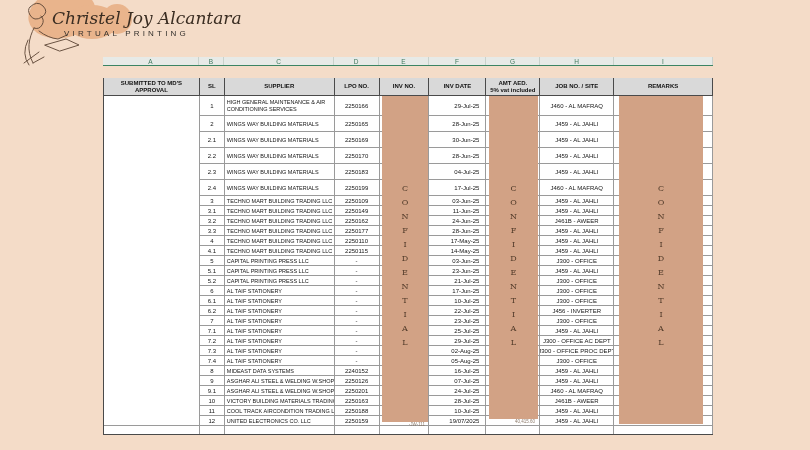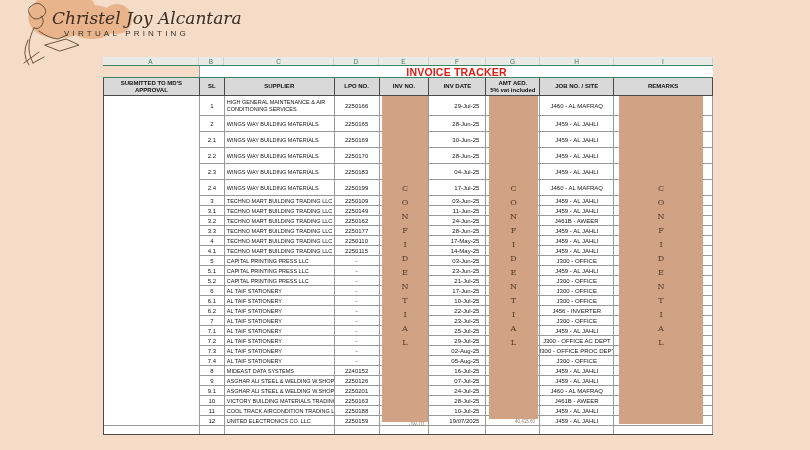--- a/index.html
+++ b/index.html
@@ -92,24 +92,20 @@
         <div class="cl" style="width: 96px;">A</div>
         <div class="cl" style="width: 25px;">B</div>
         <div class="cl" style="width: 110px;">C</div>
         <div class="cl" style="width: 45px;">D</div>
         <div class="cl" style="width: 50px;">E</div>
         <div class="cl" style="width: 57px;">F</div>
         <div class="cl" style="width: 54px;">G</div>
         <div class="cl" style="width: 74px;">H</div>
         <div class="cl" style="width: 99px;">I</div>
       </div>
-    <div class="title-row">
-      <div class="title-blank"></div>
-      <div class="title-cell">INVOICE TRACKER</div>
-    </div>
     <div class="header-row" id="headerRow">
         <div class="hc" style="width: 96px;">
           <div>SUBMITTED TO MD'S APPROVAL</div>
         </div>
         <div class="hc" style="width: 25px;">
           <div>SL</div>
         </div>
         <div class="hc" style="width: 110px;">
           <div>SUPPLIER</div>
         </div>

